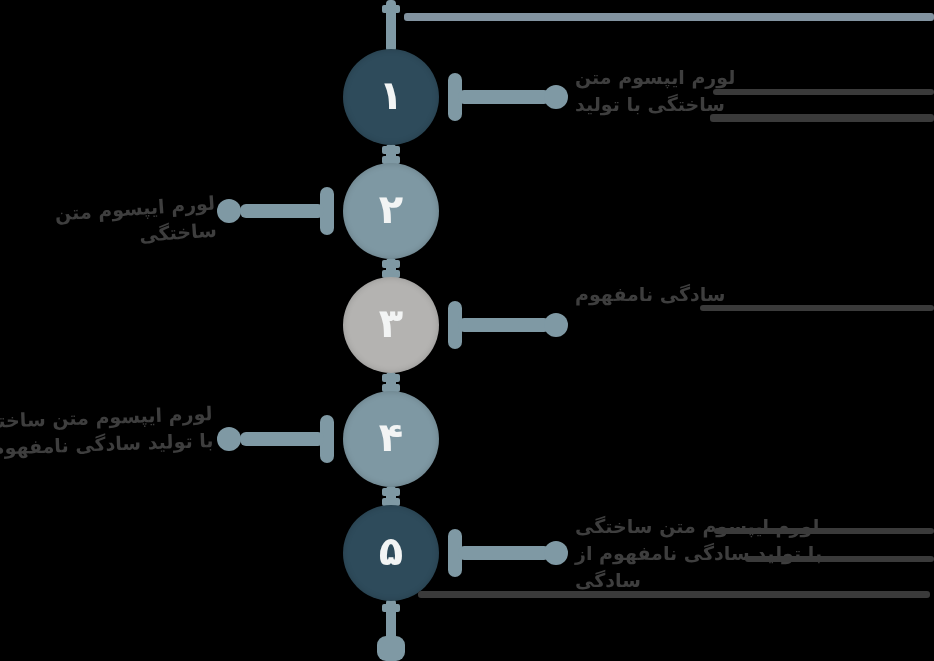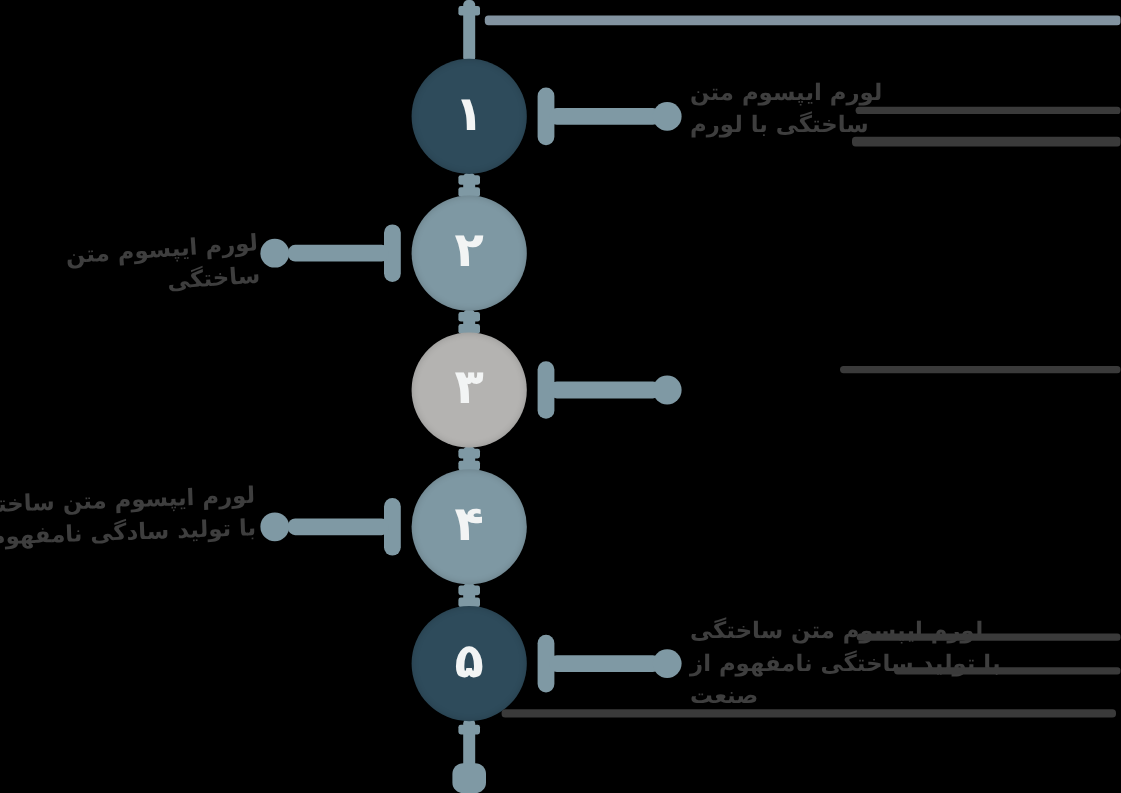--- a/index.html
+++ b/index.html
@@ -93,21 +93,21 @@
   <div id="bottom-dot"></div>
 
   <div class="circle" id="circle-1" style="background: rgb(46, 75, 91);">
     <span>۱</span>
   </div>
   <div class="hcap" id="cap-1"></div>
   <div class="hbar" id="bar-1"></div>
   <div class="hdot" id="dot-1"></div>
   <div class="txt" id="txt-1">
     <div>لورم ایپسوم متن</div>
-    <div>ساختگی با لورم</div>
+    <div>ساختگی با تولید</div>
   </div>
   <div class="rule" id="rule-1a"></div>
   <div class="rule" id="rule-1b"></div>
 
   <div class="circle" id="circle-2" style="background: rgb(126, 152, 163);">
     <span>۲</span>
   </div>
   <div class="hcap" id="cap-2"></div>
   <div class="hbar" id="bar-2"></div>
   <div class="hdot" id="dot-2"></div>
@@ -116,20 +116,21 @@
     <div>ساختگی</div>
   </div>
 
   <div class="circle" id="circle-3" style="background: rgb(180, 179, 177);">
     <span>۳</span>
   </div>
   <div class="hcap" id="cap-3"></div>
   <div class="hbar" id="bar-3"></div>
   <div class="hdot" id="dot-3"></div>
   <div class="txt" id="txt-3">
+    <div>سادگی نامفهوم</div>
   </div>
   <div class="rule" id="rule-3a"></div>
 
   <div class="circle" id="circle-4" style="background: rgb(126, 152, 163);">
     <span>۴</span>
   </div>
   <div class="hcap" id="cap-4"></div>
   <div class="hbar" id="bar-4"></div>
   <div class="hdot" id="dot-4"></div>
   <div class="txt" id="txt-4">
@@ -138,20 +139,20 @@
   </div>
 
   <div class="circle" id="circle-5" style="background: rgb(46, 75, 91);">
     <span>۵</span>
   </div>
   <div class="hcap" id="cap-5"></div>
   <div class="hbar" id="bar-5"></div>
   <div class="hdot" id="dot-5"></div>
   <div class="txt" id="txt-5">
     <div>لورم ایپسوم متن ساختگی</div>
-    <div>با تولید ساختگی نامفهوم از</div>
-    <div>صنعت</div>
+    <div>با تولید سادگی نامفهوم از</div>
+    <div>سادگی</div>
   </div>
   <div class="rule" id="rule-5a"></div>
   <div class="rule" id="rule-5b"></div>
   <div class="rule" id="rule-5c"></div>
 
 </div>
 
 </body></html>

